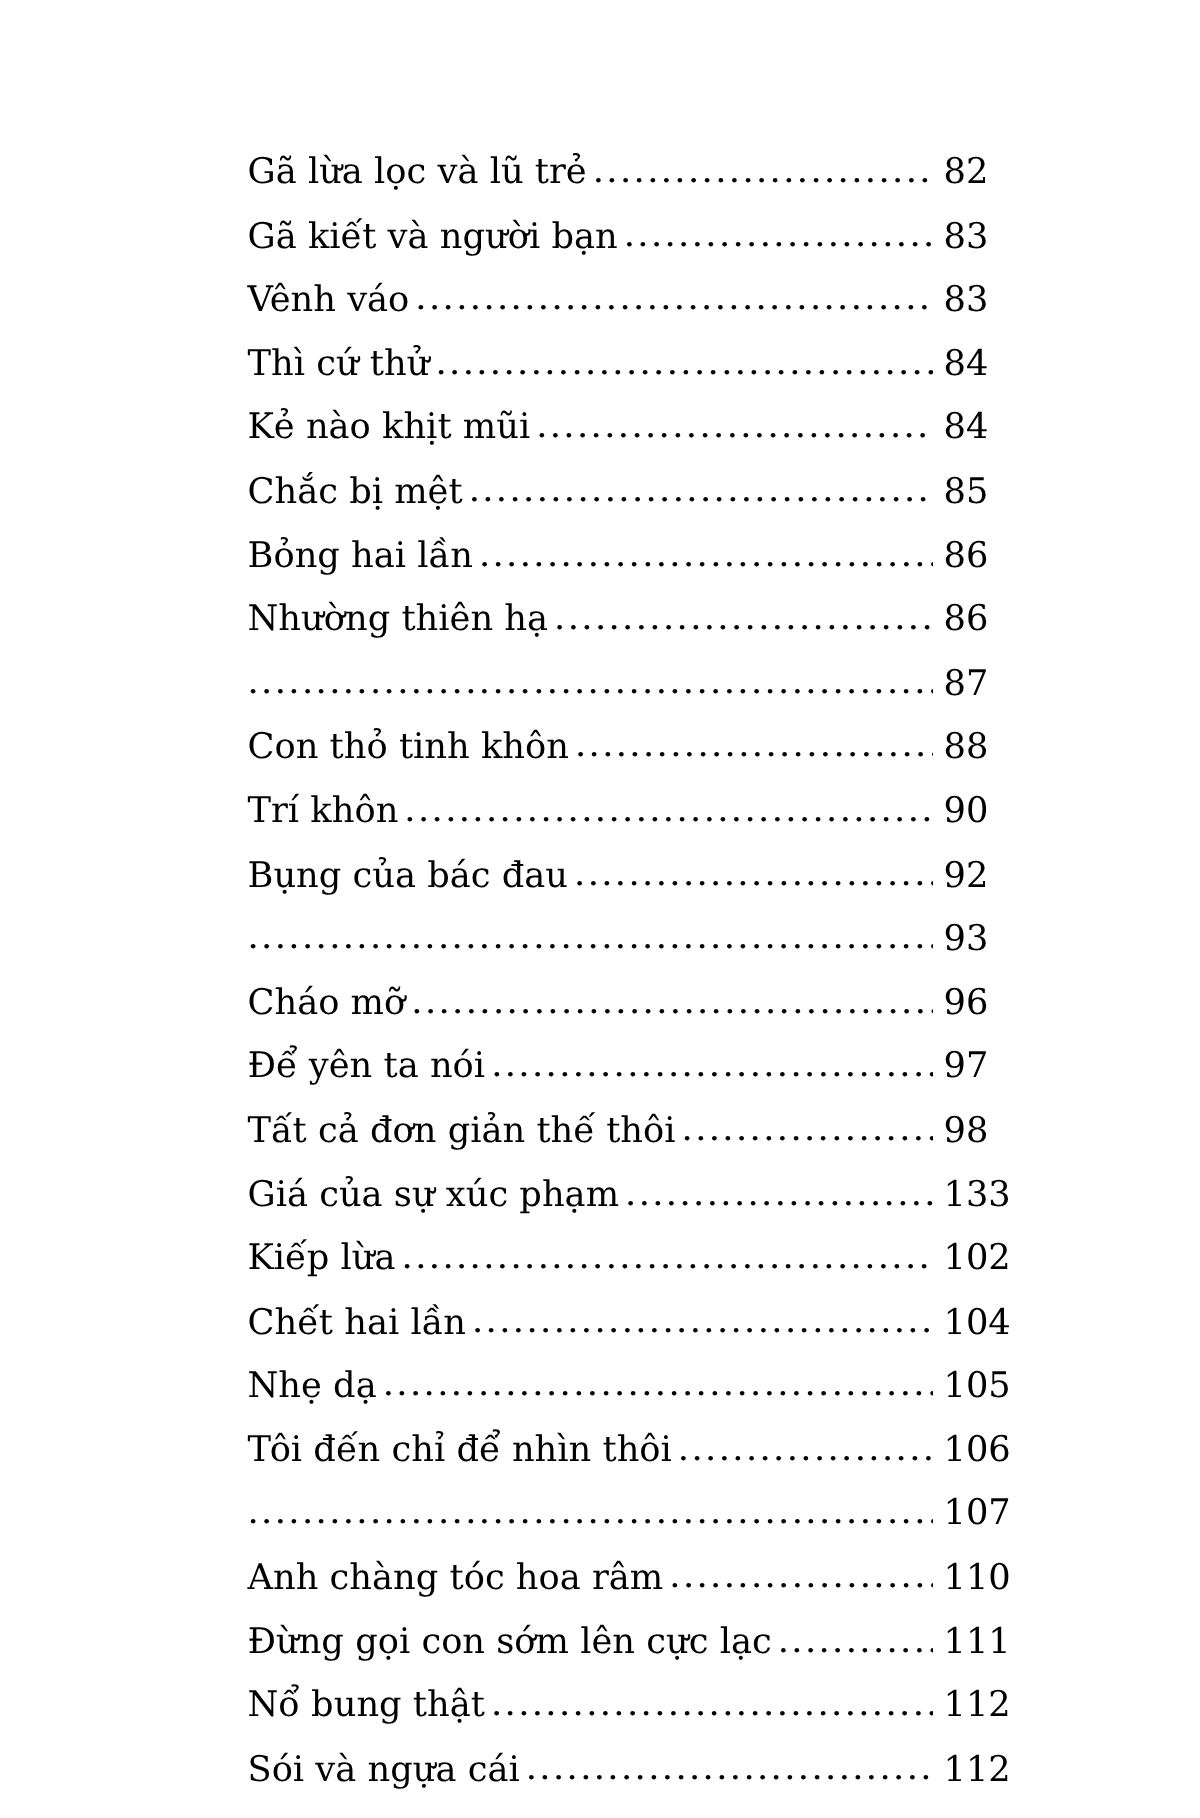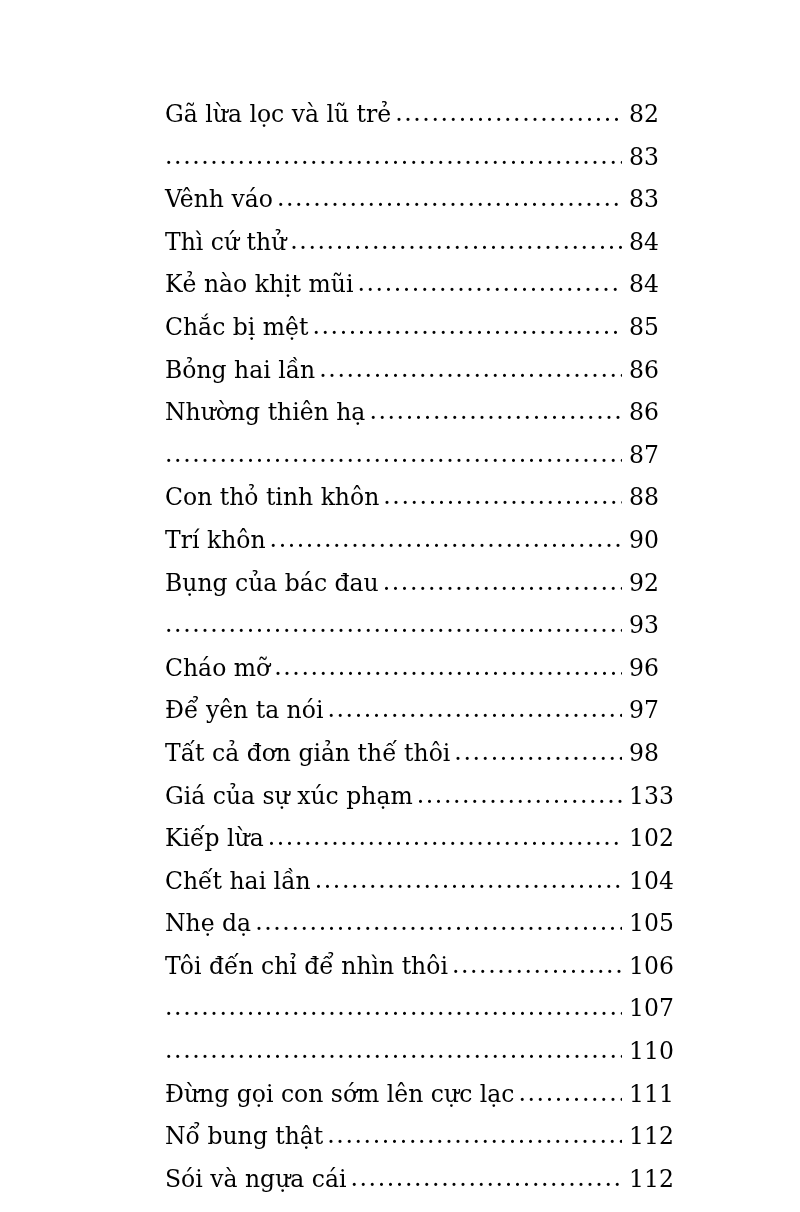--- a/index.html
+++ b/index.html
@@ -63,20 +63,21 @@
 <body>
 
 <div class="page">
   <div class="toc" id="toc-list">
       <div class="toc-entry">
         <span class="toc-title">Gã lừa lọc và lũ trẻ</span>
         <span class="toc-dots">........................................................................................................................</span>
         <span class="toc-page">82</span>
       </div>
       <div class="toc-entry">
+        <span class="toc-title">Gã kiết và người bạn</span>
         <span class="toc-dots">........................................................................................................................</span>
         <span class="toc-page">83</span>
       </div>
       <div class="toc-entry">
         <span class="toc-title">Vênh váo</span>
         <span class="toc-dots">........................................................................................................................</span>
         <span class="toc-page">83</span>
       </div>
       <div class="toc-entry">
         <span class="toc-title">Thì cứ thử</span>
@@ -164,20 +165,21 @@
       <div class="toc-entry">
         <span class="toc-title">Tôi đến chỉ để nhìn thôi</span>
         <span class="toc-dots">........................................................................................................................</span>
         <span class="toc-page">106</span>
       </div>
       <div class="toc-entry">
         <span class="toc-dots">........................................................................................................................</span>
         <span class="toc-page">107</span>
       </div>
       <div class="toc-entry">
+        <span class="toc-title">Anh chàng tóc hoa râm</span>
         <span class="toc-dots">........................................................................................................................</span>
         <span class="toc-page">110</span>
       </div>
       <div class="toc-entry">
         <span class="toc-title">Đừng gọi con sớm lên cực lạc</span>
         <span class="toc-dots">........................................................................................................................</span>
         <span class="toc-page">111</span>
       </div>
       <div class="toc-entry">
         <span class="toc-title">Nổ bung thật</span>

